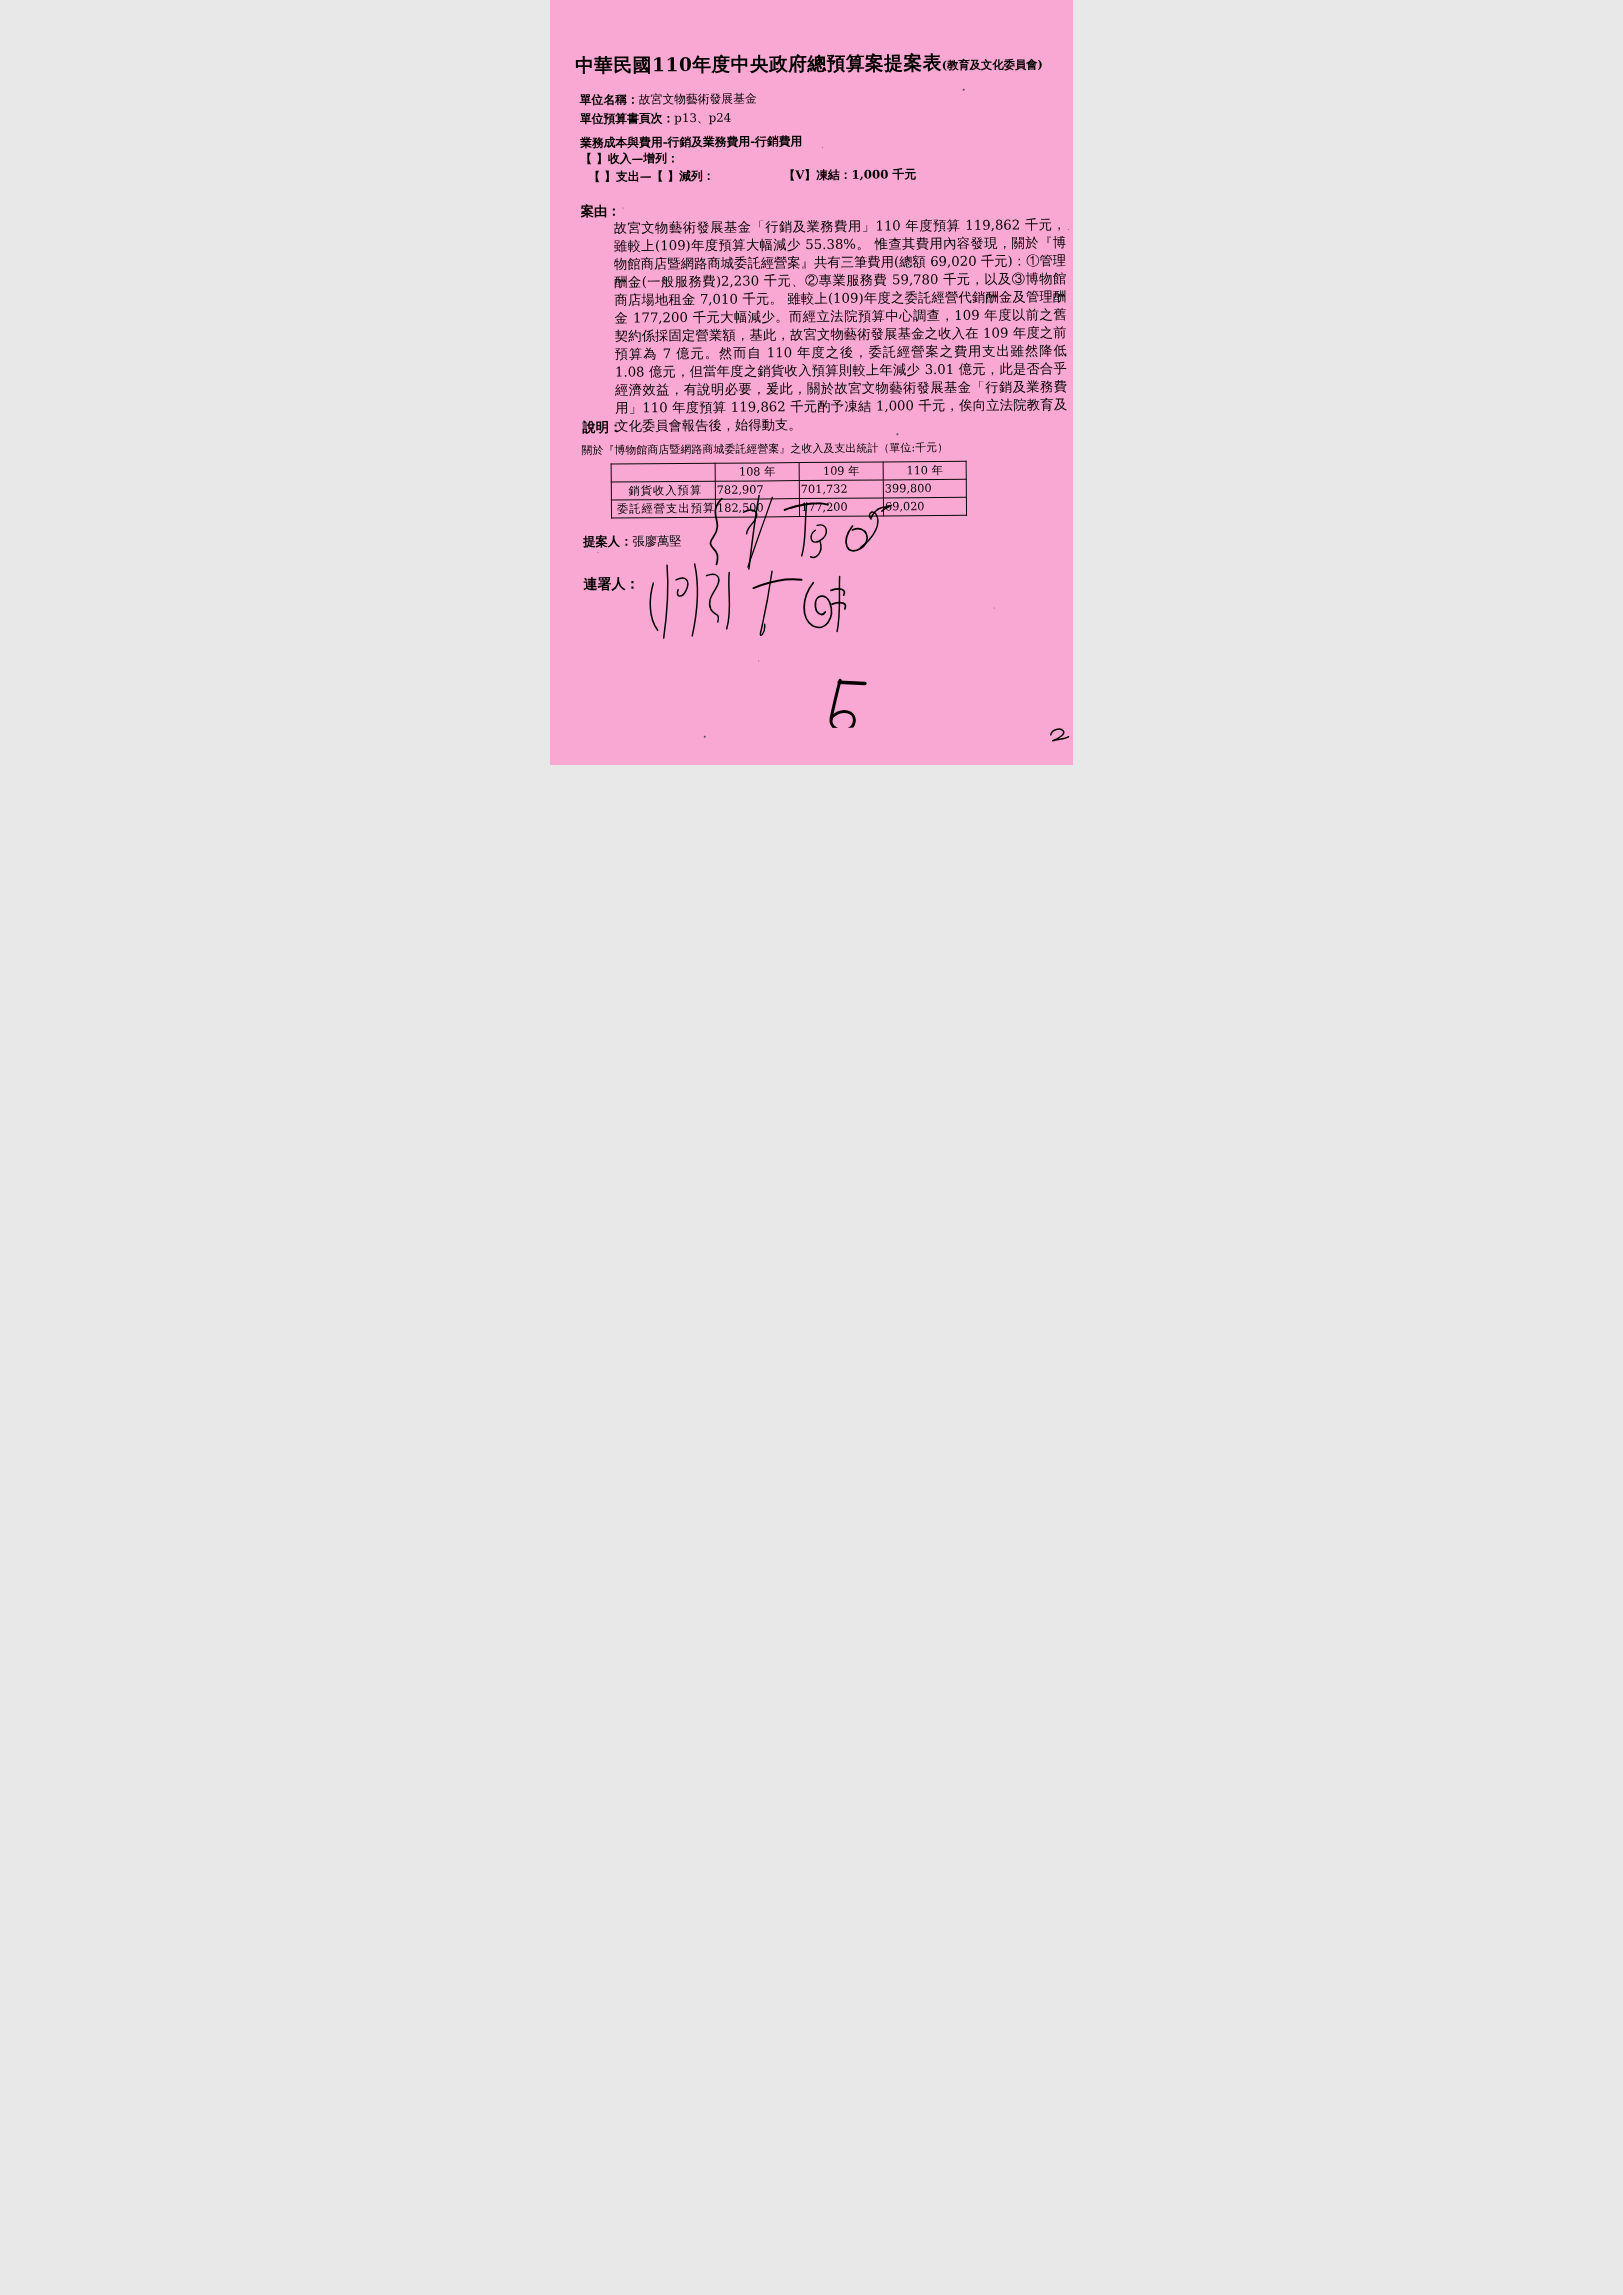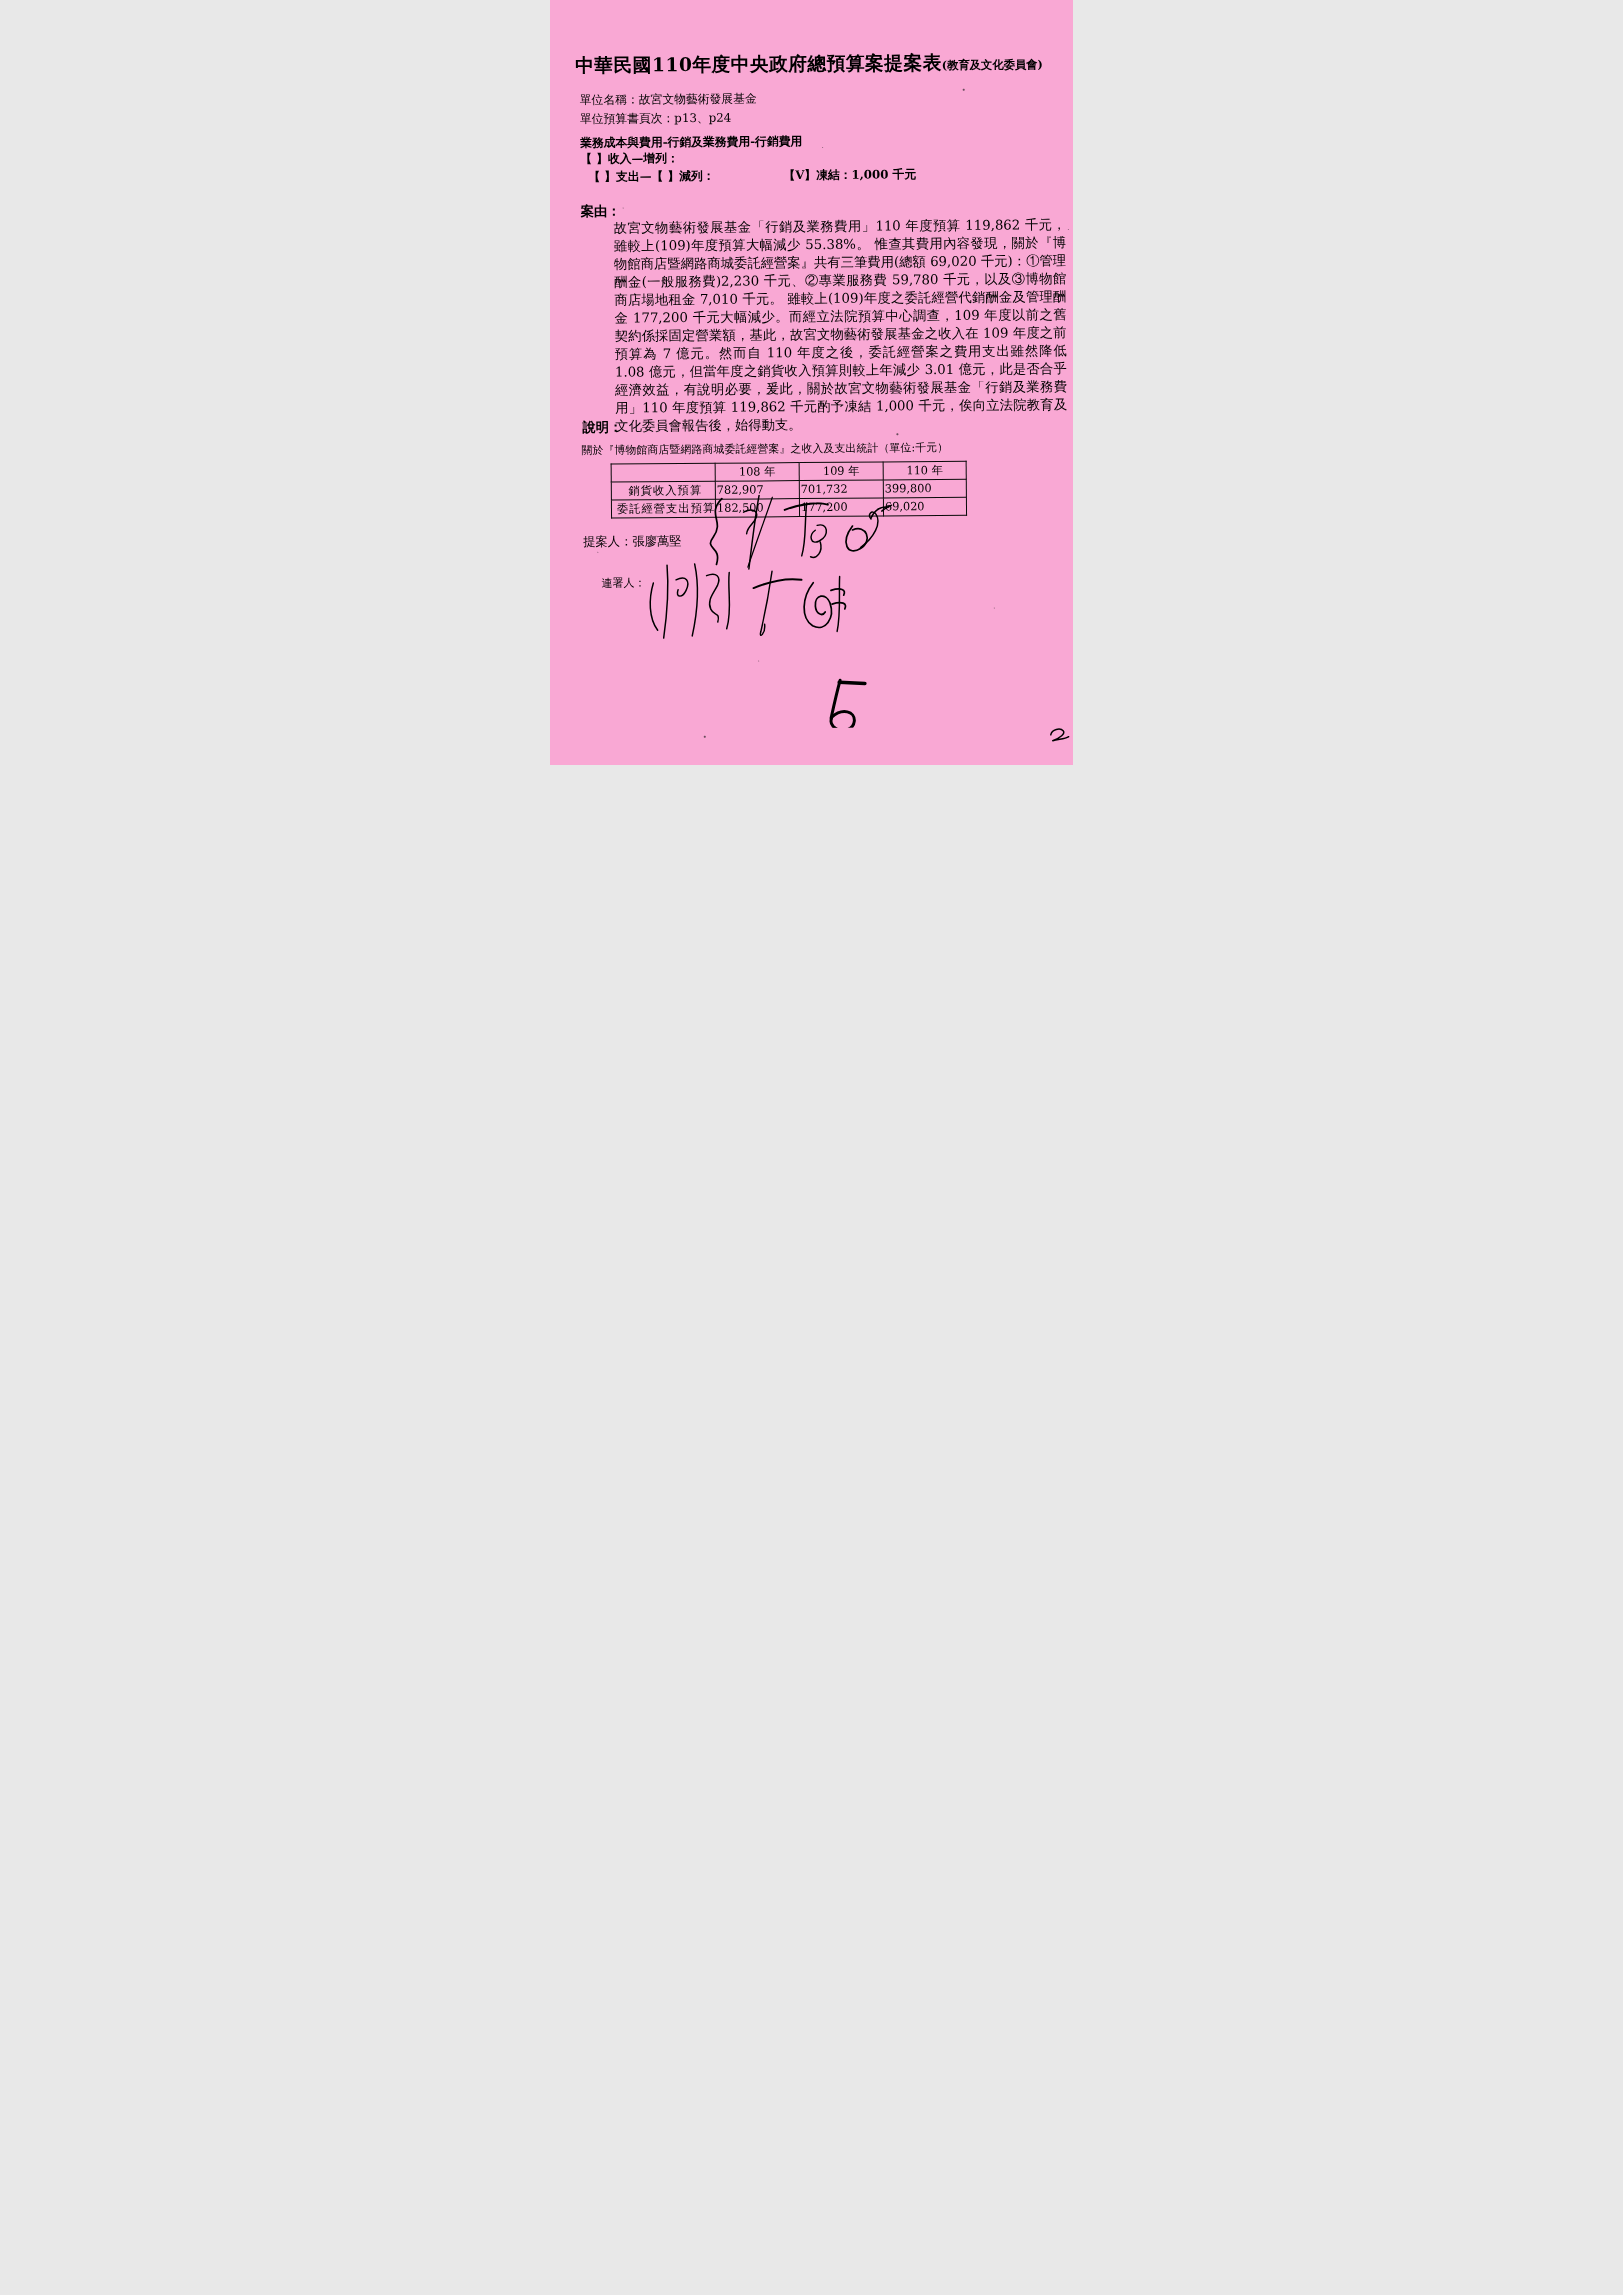--- a/index.html
+++ b/index.html
@@ -7,21 +7,21 @@
     position:relative;
     width:523px;height:765px;
     margin:0 auto;
     background:#f9a8d4;
     font-family:"DejaVu Serif","Liberation Serif",serif;
     color:#000;
     overflow:hidden;
   }
   .tilt{position:absolute;inset:0;transform:rotate(-0.45deg);}
   .abs{position:absolute;}
-  .b{font-weight:400;}
+  .b{font-weight:700;}
   .title{
     top:38px;left:0;width:100%;
     text-align:center;
     font-size:18.7px;font-weight:700;
     letter-spacing:0.5px;white-space:nowrap;
   }
   .title-suffix{font-size:11.3px;font-weight:700;letter-spacing:0;}
   .meta-line{font-size:11.8px;white-space:nowrap;}
   .head-line{font-size:11.8px;font-weight:700;white-space:nowrap;}
   .section-head{font-size:13.3px;font-weight:700;white-space:nowrap;}
@@ -112,21 +112,21 @@
       <path d="M180,32 C210,20 248,16 268,22" stroke-width="4"></path>
       <path d="M225,18 C220,57 224,94 214,126" stroke-width="3"></path>
       <path d="M246,64 C268,58 272,84 250,96 C232,105 228,84 242,74" stroke-width="3"></path>
       <path d="M252,98 C258,118 244,134 232,128" stroke-width="3"></path>
       <path d="M318,66 C292,100 308,128 334,112 C360,96 346,62 318,74" stroke-width="3.5"></path>
       <path d="M334,110 C362,90 378,60 366,42 C358,32 348,42 356,52" stroke-width="3"></path>
       <path d="M356,50 C362,36 374,26 392,28" stroke-width="3"></path>
       <path d="M378,36 C386,29 393,26 398,24" stroke-width="3"></path>
     </svg>
 
-    <div class="abs b" style="left:32px;top:574px;font-size:11px;white-space:nowrap;margin-left:18px;">連署人：</div>
+    <div class="abs b" style="left:32px;top:574px;font-size:14px;white-space:nowrap;">連署人：</div>
 
     <svg class="abs sig" style="left:88px;top:559px;" width="106" height="79" viewBox="0 0 215 160">
       <path d="M28,46 C18,78 18,118 36,142" stroke-width="3"></path>
       <path d="M56,10 C60,64 54,118 48,158" stroke-width="3"></path>
       <path d="M74,40 C94,30 104,42 94,62 C86,78 72,76 78,60" stroke-width="3"></path>
       <path d="M112,8 C122,56 116,110 106,154" stroke-width="3"></path>
       <path d="M136,32 C156,24 166,34 158,52 C150,68 136,82 144,100 C150,114 164,106 158,126" stroke-width="3"></path>
       <path d="M182,26 C178,64 188,102 176,140" stroke-width="3"></path>
     </svg>
 

